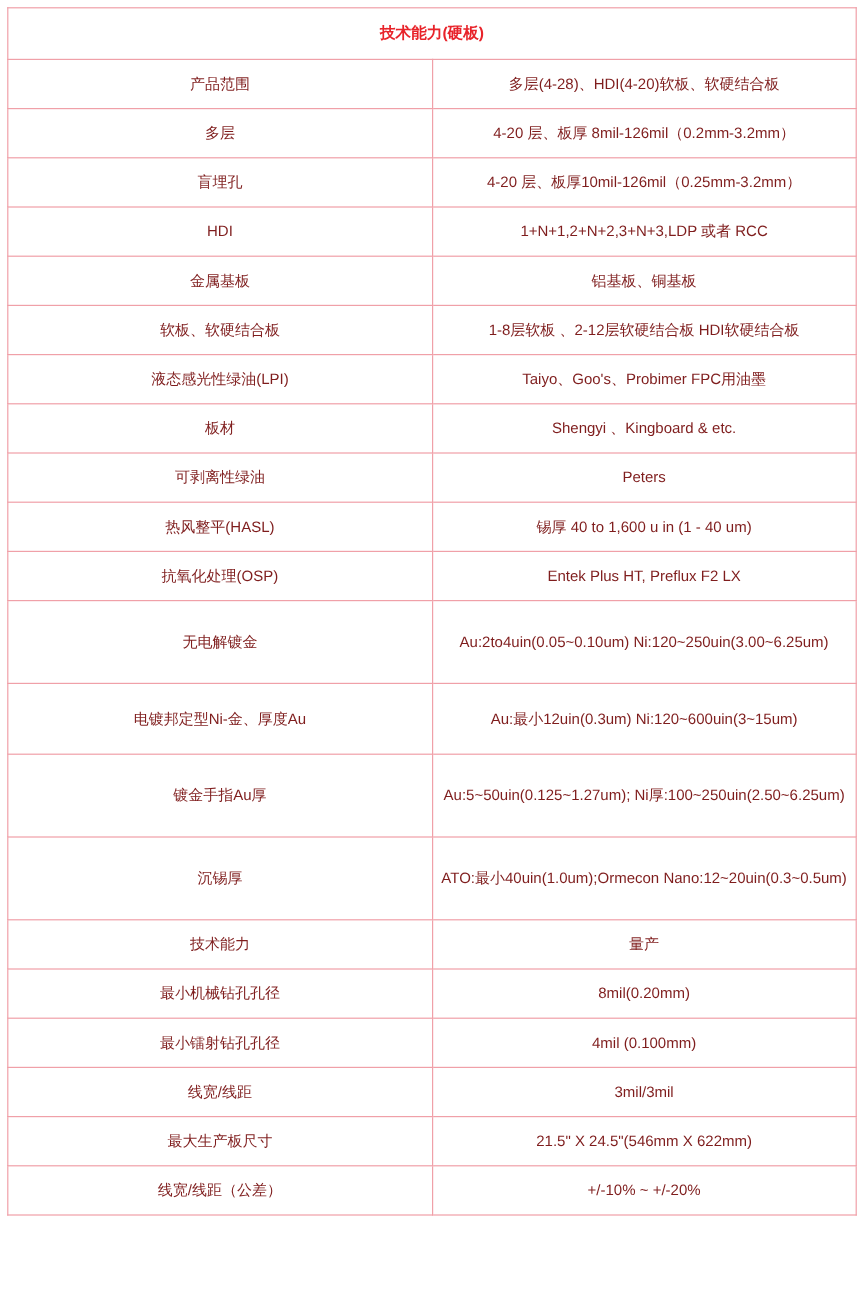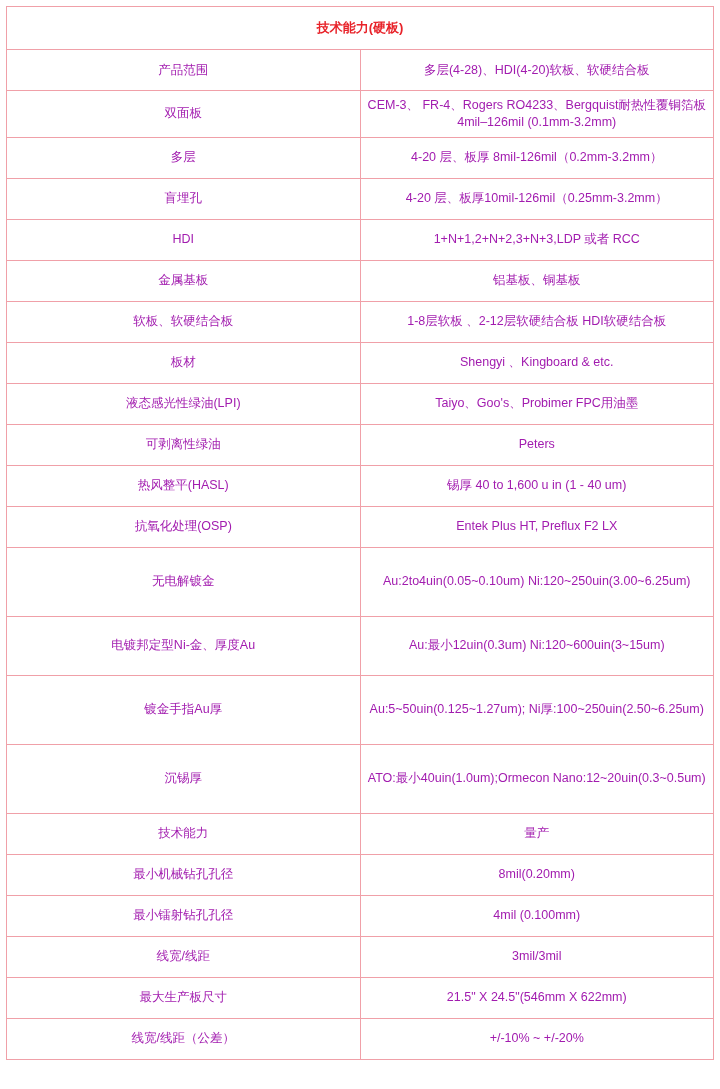--- a/index.html
+++ b/index.html
@@ -22,21 +22,21 @@
     border-collapse: collapse;
     table-layout: fixed;
   }
   table.spec td {
     border: 1px solid #f0a0a8;
     text-align: center;
     vertical-align: middle;
     padding: 6px 4px;
     font-size: 12.5px;
     line-height: 1.35;
-    color: #a21caf;
+    color: #7f1d1d;
   }
   td.label {
     width: 166px;
   }
   td.value {
     width: 540px;
   }
   tr.title-row td {
     padding: 7px 4px;
     font-weight: bold;
@@ -54,50 +54,46 @@
   <table class="spec">
     <tbody>
       <tr class="title-row h-md">
         <td colspan="2">技术能力(硬板)</td>
       </tr>
     <tr class="h-md">
           <td class="label">产品范围</td>
           <td class="value">多层(4-28)、HDI(4-20)软板、软硬结合板</td>
         </tr>
         <tr class="h-md">
-          <td class="label">双面板</td>
-          <td class="value">CEM-3、 FR-4、Rogers RO4233、Bergquist耐热性覆铜箔板 4mil–126mil (0.1mm-3.2mm)</td>
-        </tr>
-        <tr class="h-md">
           <td class="label">多层</td>
           <td class="value">4-20 层、板厚 8mil-126mil（0.2mm-3.2mm）</td>
         </tr>
         <tr class="h-md">
           <td class="label">盲埋孔</td>
           <td class="value">4-20 层、板厚10mil-126mil（0.25mm-3.2mm）</td>
         </tr>
         <tr class="h-md">
           <td class="label">HDI</td>
           <td class="value">1+N+1,2+N+2,3+N+3,LDP 或者 RCC</td>
         </tr>
         <tr class="h-md">
           <td class="label">金属基板</td>
           <td class="value">铝基板、铜基板</td>
         </tr>
         <tr class="h-md">
           <td class="label">软板、软硬结合板</td>
           <td class="value">1-8层软板 、2-12层软硬结合板 HDI软硬结合板</td>
         </tr>
         <tr class="h-md">
+          <td class="label">液态感光性绿油(LPI)</td>
+          <td class="value">Taiyo、Goo's、Probimer FPC用油墨</td>
+        </tr>
+        <tr class="h-md">
           <td class="label">板材</td>
           <td class="value">Shengyi 、Kingboard &amp; etc.</td>
-        </tr>
-        <tr class="h-md">
-          <td class="label">液态感光性绿油(LPI)</td>
-          <td class="value">Taiyo、Goo's、Probimer FPC用油墨</td>
         </tr>
         <tr class="h-md">
           <td class="label">可剥离性绿油</td>
           <td class="value">Peters</td>
         </tr>
         <tr class="h-md">
           <td class="label">热风整平(HASL)</td>
           <td class="value">锡厚 40 to 1,600 u in (1 - 40 um)</td>
         </tr>
         <tr class="h-md">

